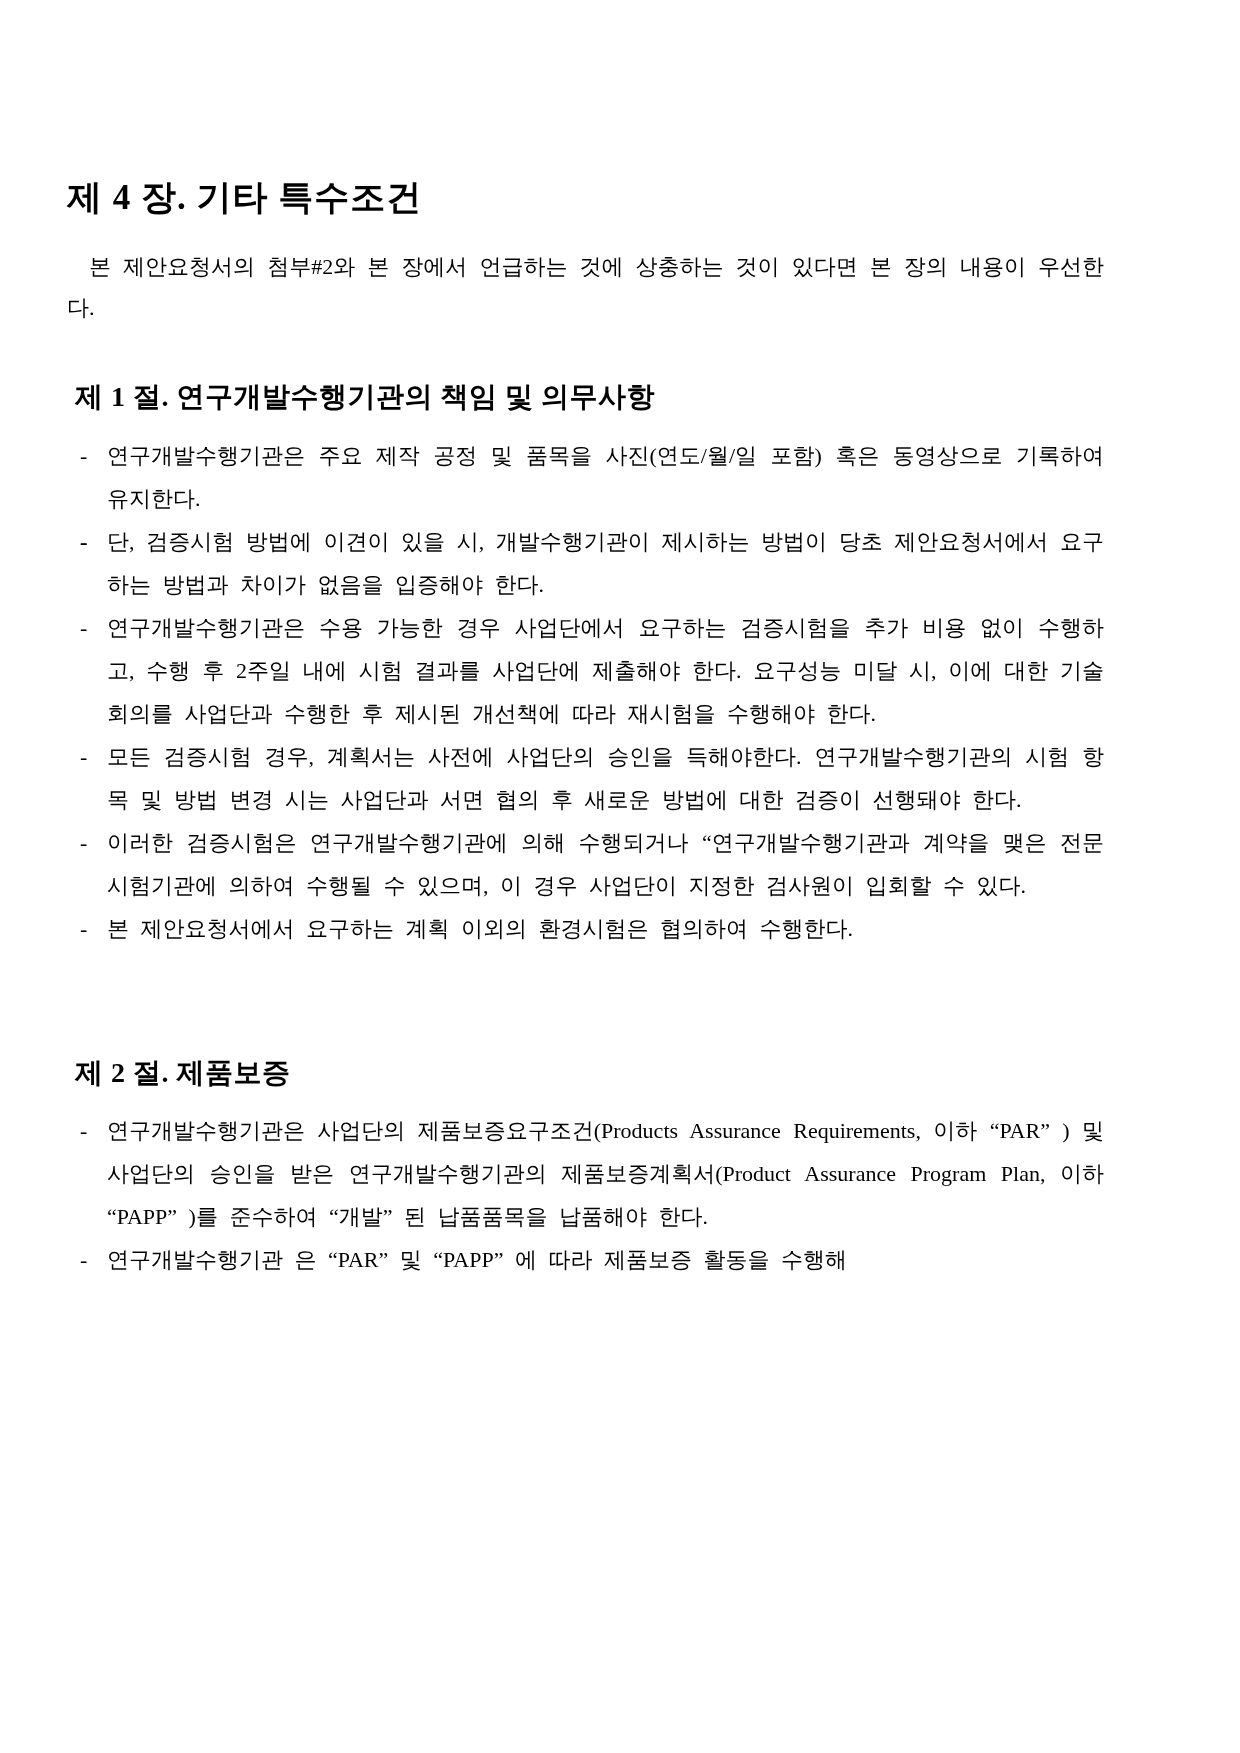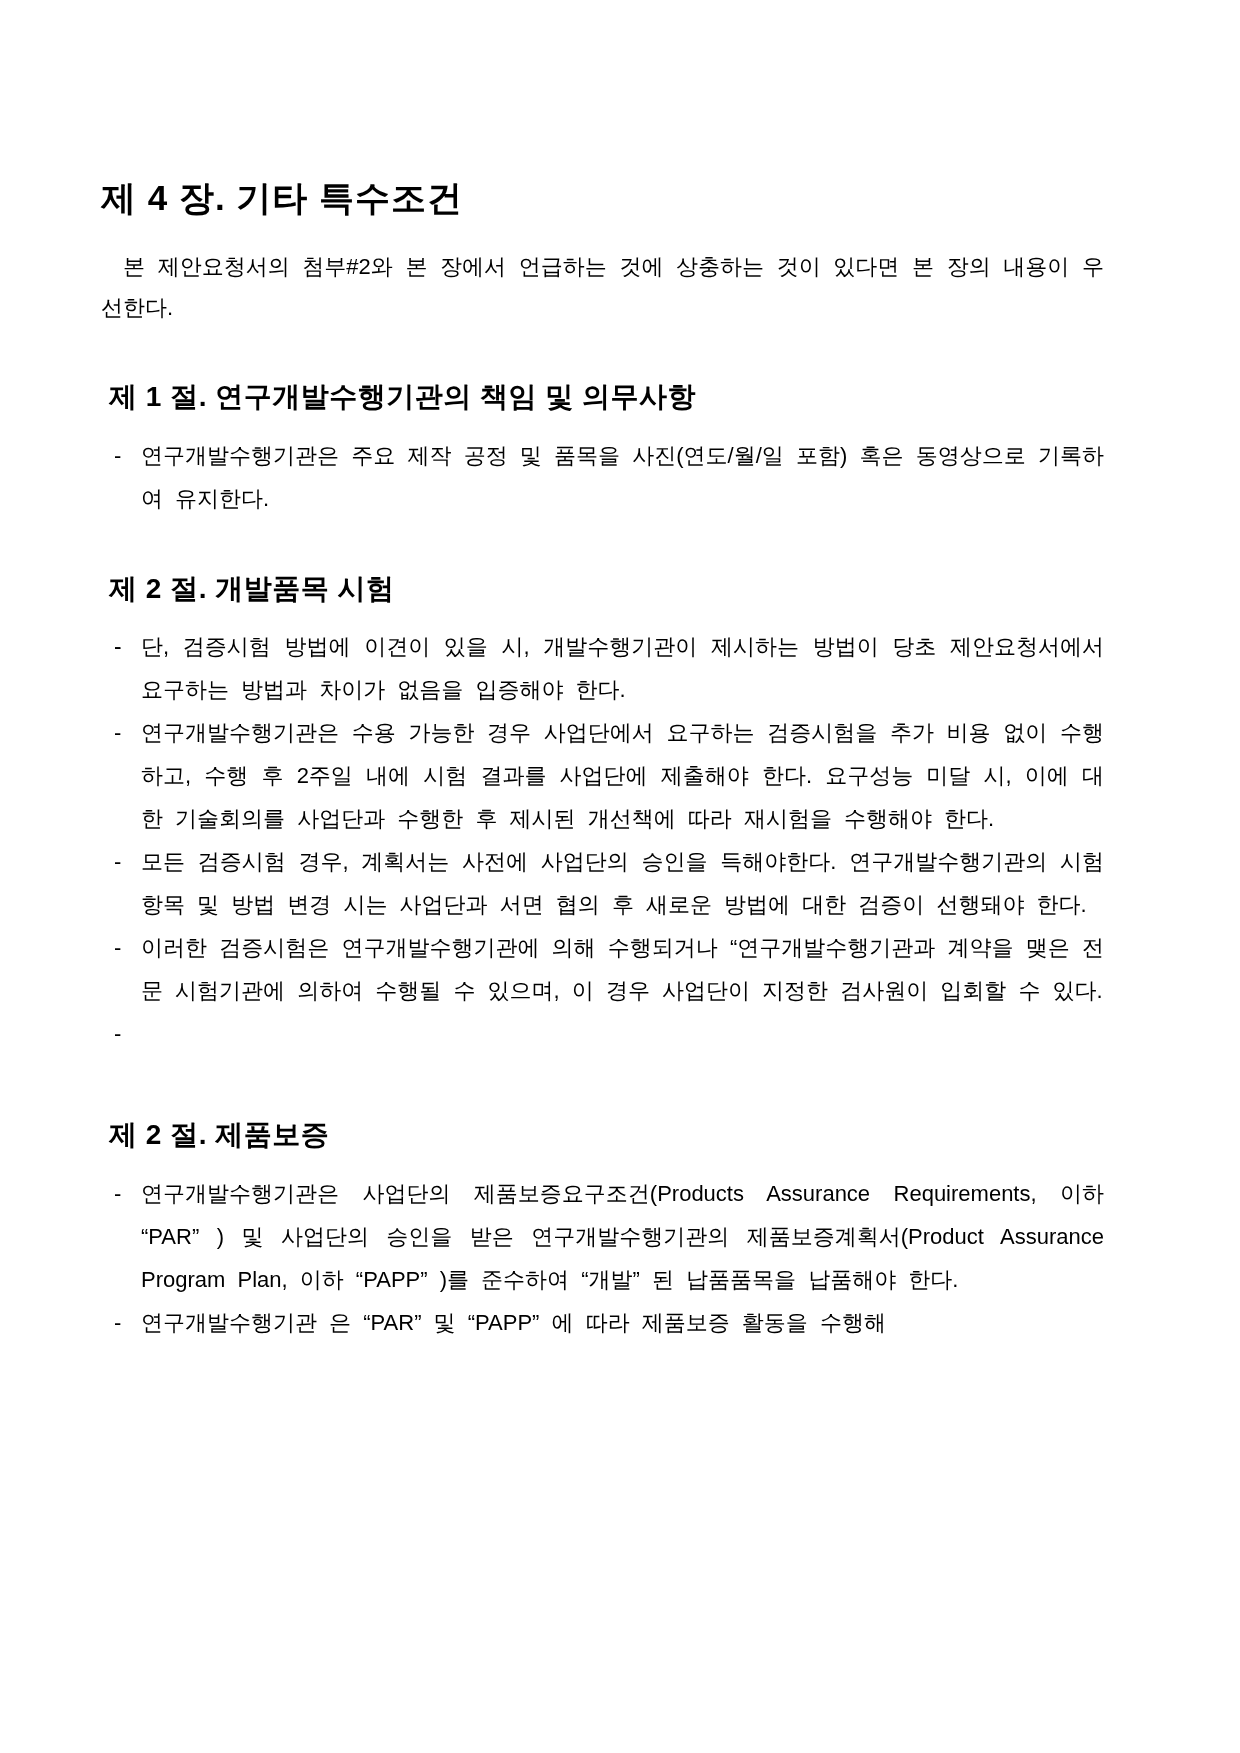--- a/index.html
+++ b/index.html
@@ -5,24 +5,24 @@
   html, body {
     margin: 0;
     padding: 0;
     background: #ffffff;
   }
   .page {
     position: relative;
     width: 1240px;
     height: 1753px;
     box-sizing: border-box;
-    padding: 178px 136px 0 101px;
+    padding: 178px 136px 0 67px;
     background: #ffffff;
     color: #000000;
-    font-family: Liberation Sans, sans-serif;
+    font-family: Liberation Serif, serif;
     overflow: hidden;
   }
   .chapter-title {
     margin: 0;
     font-size: 35px;
     font-weight: bold;
     letter-spacing: 1px;
     line-height: 1.15;
   }
   .intro {
@@ -79,21 +79,20 @@
 
   <section class="section-1">
     <h2 class="section-title">제 1 절. 연구개발수행기관의 책임 및 의무사항</h2>
     <div class="item">
       <span class="marker">-</span>
       <span class="item-text">연구개발수행기관은 주요 제작 공정 및 품목을 사진(연도/월/일 포함) 혹은 동영상으로 기록하여 유지한다.</span>
     </div>
   </section>
 
   <section class="section-2">
-    <h2 class="section-title">제 2 절. 개발품목 시험</h2>
     <div class="item">
       <span class="marker">-</span>
     </div>
     <div class="item">
       <span class="marker">-</span>
       <span class="item-text">단, 검증시험 방법에 이견이 있을 시, 개발수행기관이 제시하는 방법이 당초 제안요청서에서 요구하는 방법과 차이가 없음을 입증해야 한다.</span>
     </div>
     <div class="item">
       <span class="marker">-</span>
       <span class="item-text">연구개발수행기관은 수용 가능한 경우 사업단에서 요구하는 검증시험을 추가 비용 없이 수행하고, 수행 후 2주일 내에 시험 결과를 사업단에 제출해야 한다. 요구성능 미달 시, 이에 대한 기술회의를 사업단과 수행한 후 제시된 개선책에 따라 재시험을 수행해야 한다.</span>
@@ -101,20 +100,21 @@
     <div class="item">
       <span class="marker">-</span>
       <span class="item-text">모든 검증시험 경우, 계획서는 사전에 사업단의 승인을 득해야한다. 연구개발수행기관의 시험 항목 및 방법 변경 시는 사업단과 서면 협의 후 새로운 방법에 대한 검증이 선행돼야 한다.</span>
     </div>
     <div class="item">
       <span class="marker">-</span>
       <span class="item-text">이러한 검증시험은 연구개발수행기관에 의해 수행되거나 “연구개발수행기관과 계약을 맺은 전문 시험기관에 의하여 수행될 수 있으며, 이 경우 사업단이 지정한 검사원이 입회할 수 있다.</span>
     </div>
     <div class="item">
       <span class="marker">-</span>
+      <span class="item-text">본 제안요청서에서 요구하는 계획 이외의 환경시험은 협의하여 수행한다.</span>
     </div>
   </section>
 
   <section class="section-3">
     <h2 class="section-title">제 2 절. 제품보증</h2>
     <div class="item">
       <span class="marker">-</span>
       <span class="item-text">연구개발수행기관은 사업단의 제품보증요구조건(Products Assurance Requirements, 이하 “PAR” ) 및 사업단의 승인을 받은 연구개발수행기관의 제품보증계획서(Product Assurance Program Plan, 이하 “PAPP” )를 준수하여 “개발” 된 납품품목을 납품해야 한다.</span>
     </div>
     <div class="item">

